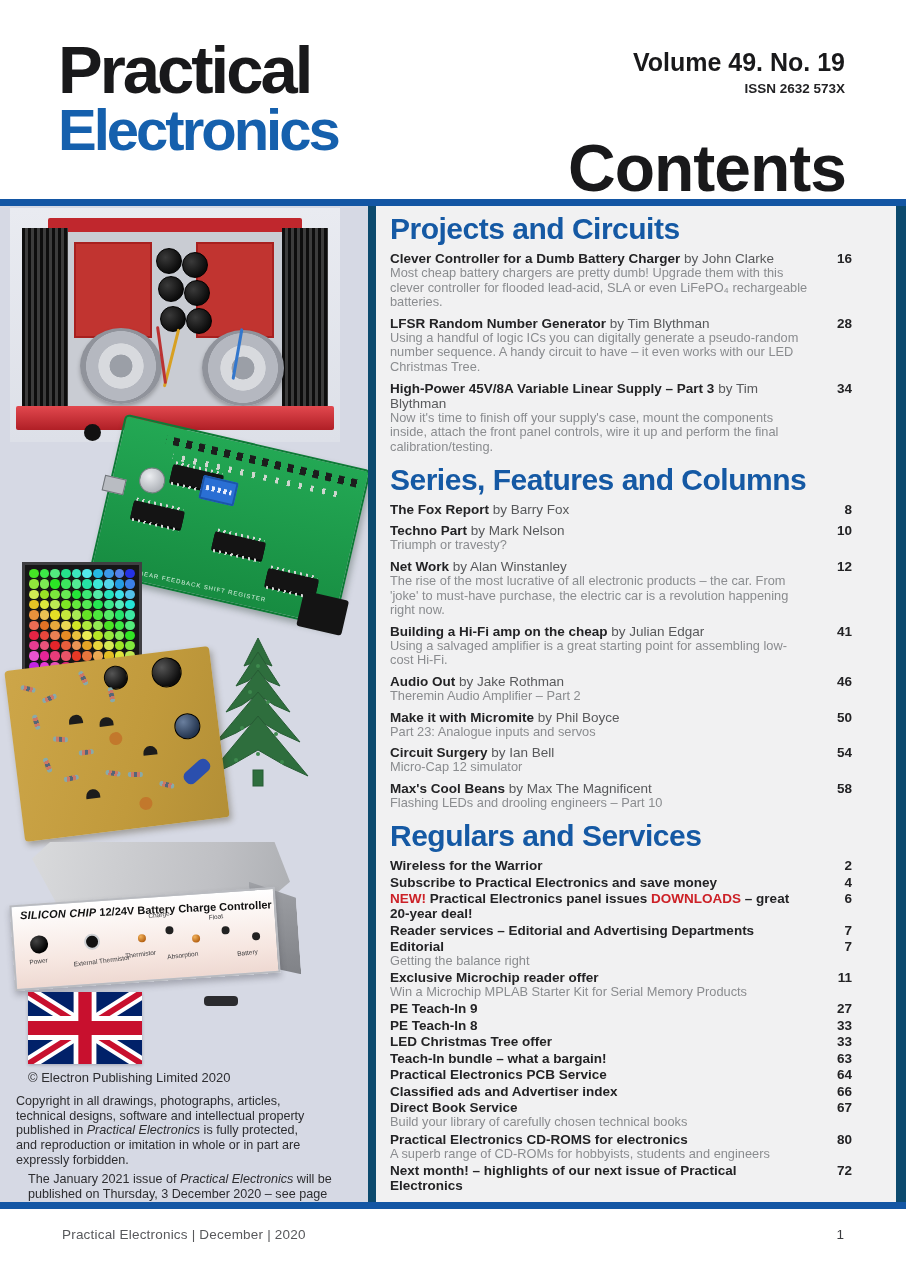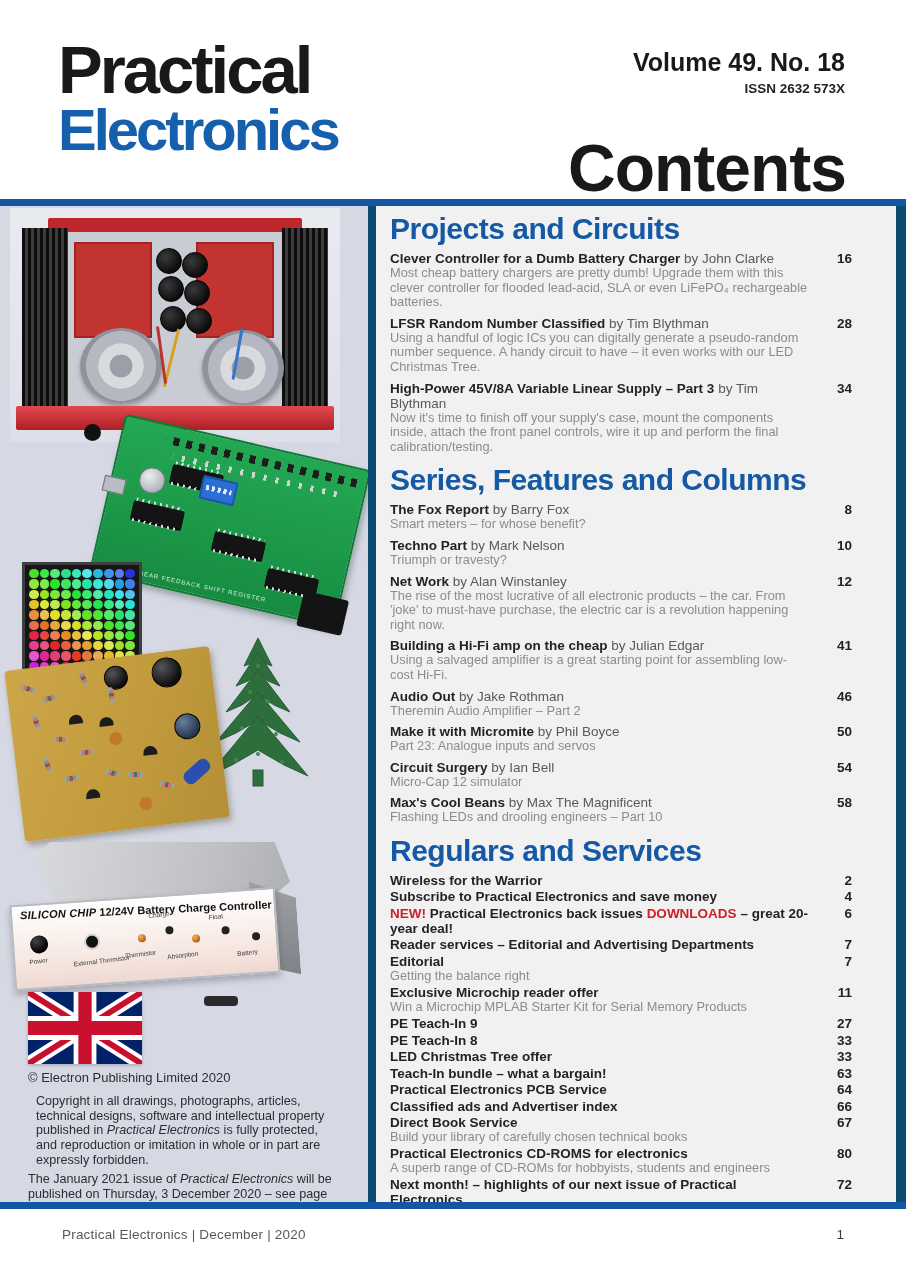--- a/index.html
+++ b/index.html
@@ -107,40 +107,40 @@
   .mbox .ctl { position:absolute; font-size:6.5px; color:#3a3a3c; transform:rotate(-3deg); white-space:nowrap; }
   .ctl0 { left:14px; top:52px; } .ctl1 { left:58px; top:56px; } .ctl2 { left:110px; top:52px; }
   .ctl3 { left:136px; top:14px; } .ctl4 { left:152px; top:56px; } .ctl5 { left:196px; top:20px; } .ctl6 { left:222px; top:58px; }
   .mbox .foot { bottom:6px; width:34px; height:10px; border-radius:4px; background:#2b2b2e; }
 
   
   .flag { left:28px; top:786px; width:114px; height:72px; box-shadow:0 1px 3px rgba(40,40,60,.3); }
   .made-block { position:absolute; left:150px; top:782px; width:168px; }
   .made-block p { font-size:13.2px; font-weight:bold; color:#19191b; line-height:15.5px; margin-bottom:7px; }
   .pub-line { position:absolute; left:28px; top:864px; font-size:13px; color:#2d2d30; }
-  .copy-para { position:absolute; left:36px; top:888px; width:300px; font-size:12.6px; line-height:14.7px; color:#2d2d30; }
+  .copy-para { position:absolute; left:16px; top:888px; width:300px; font-size:12.6px; line-height:14.7px; color:#2d2d30; }
   .next-para { position:absolute; left:28px; top:966px; width:312px; font-size:12.6px; line-height:14.7px; color:#2d2d30; }
 
   
   .footer { position:absolute; left:0; top:1209px; width:906px; height:71px; background:#fff; }
   .footer .left { position:absolute; left:62px; top:18px; font-size:13.5px; color:#57585b; letter-spacing:0.2px; }
   .footer .pagenum { position:absolute; right:62px; top:18px; font-size:13.5px; color:#3c3d40; }
 </style>
 </head>
 <body>
 
 <div class="page">
 
   <div class="header">
     <div class="logo">
       <span class="l1">Practical</span>
       <span class="l2">Electronics</span>
     </div>
     <div class="issue-block">
-      <div class="vol">Volume 49. No. 18</div>
+      <div class="vol">Volume 49. No. 19</div>
       <div class="issn">ISSN 2632 573X</div>
     </div>
     <div class="contents-title">Contents</div>
   </div>
 
   <div class="rule top"></div>
 
   <div class="content">
 
     <div class="left-panel">
@@ -383,35 +383,34 @@
       <div id="toc-sections">
           <div class="toc-section">
             <div class="sec-title">Projects and Circuits</div>
             <div class="toc-entry">
               <span class="pg">16</span>
               <div class="t-line"><span class="t">Clever Controller for a Dumb Battery Charger</span><span class="a"> by John Clarke</span></div>
               <div class="d">Most cheap battery chargers are pretty dumb! Upgrade them with this clever controller for flooded lead-acid, SLA or even LiFePO₄ rechargeable batteries.</div>
             </div>
             <div class="toc-entry">
               <span class="pg">28</span>
-              <div class="t-line"><span class="t">LFSR Random Number Classified</span><span class="a"> by Tim Blythman</span></div>
+              <div class="t-line"><span class="t">LFSR Random Number Generator</span><span class="a"> by Tim Blythman</span></div>
               <div class="d">Using a handful of logic ICs you can digitally generate a pseudo-random number sequence. A handy circuit to have – it even works with our LED Christmas Tree.</div>
             </div>
             <div class="toc-entry">
               <span class="pg">34</span>
               <div class="t-line"><span class="t">High-Power 45V/8A Variable Linear Supply – Part 3</span><span class="a"> by Tim Blythman</span></div>
               <div class="d">Now it's time to finish off your supply's case, mount the components inside, attach the front panel controls, wire it up and perform the final calibration/testing.</div>
             </div>
           </div>
           <div class="toc-section">
             <div class="sec-title">Series, Features and Columns</div>
             <div class="toc-entry">
               <span class="pg">8</span>
               <div class="t-line"><span class="t">The Fox Report</span><span class="a"> by Barry Fox</span></div>
-              <div class="d">Smart meters – for whose benefit?</div>
             </div>
             <div class="toc-entry">
               <span class="pg">10</span>
               <div class="t-line"><span class="t">Techno Part</span><span class="a"> by Mark Nelson</span></div>
               <div class="d">Triumph or travesty?</div>
             </div>
             <div class="toc-entry">
               <span class="pg">12</span>
               <div class="t-line"><span class="t">Net Work</span><span class="a"> by Alan Winstanley</span></div>
               <div class="d">The rise of the most lucrative of all electronic products – the car. From 'joke' to must-have purchase, the electric car is a revolution happening right now.</div>
@@ -447,21 +446,21 @@
             <div class="toc-entry">
               <span class="pg">2</span>
               <div class="t-line"><span class="t">Wireless for the Warrior</span></div>
             </div>
             <div class="toc-entry">
               <span class="pg">4</span>
               <div class="t-line"><span class="t">Subscribe to Practical Electronics and save money</span></div>
             </div>
             <div class="toc-entry">
               <span class="pg">6</span>
-              <div class="t-line"><span class="t red">NEW! </span><span class="t">Practical Electronics back issues </span><span class="t red">DOWNLOADS</span><span class="t"> – great 20-year deal!</span></div>
+              <div class="t-line"><span class="t red">NEW! </span><span class="t">Practical Electronics panel issues </span><span class="t red">DOWNLOADS</span><span class="t"> – great 20-year deal!</span></div>
             </div>
             <div class="toc-entry">
               <span class="pg">7</span>
               <div class="t-line"><span class="t">Reader services – Editorial and Advertising Departments</span></div>
             </div>
             <div class="toc-entry">
               <span class="pg">7</span>
               <div class="t-line"><span class="t">Editorial</span></div>
               <div class="d">Getting the balance right</div>
             </div>

